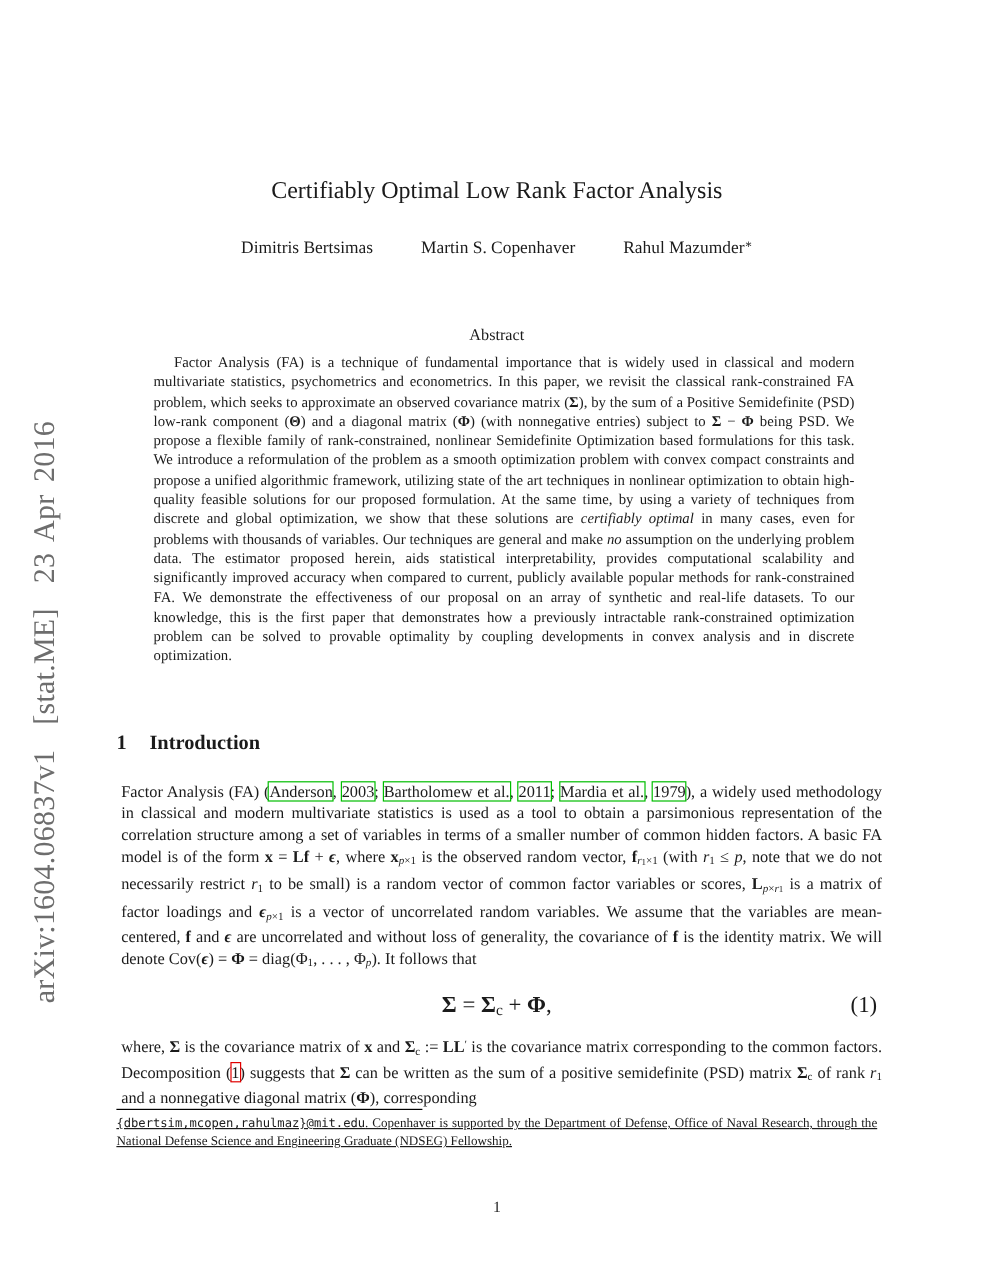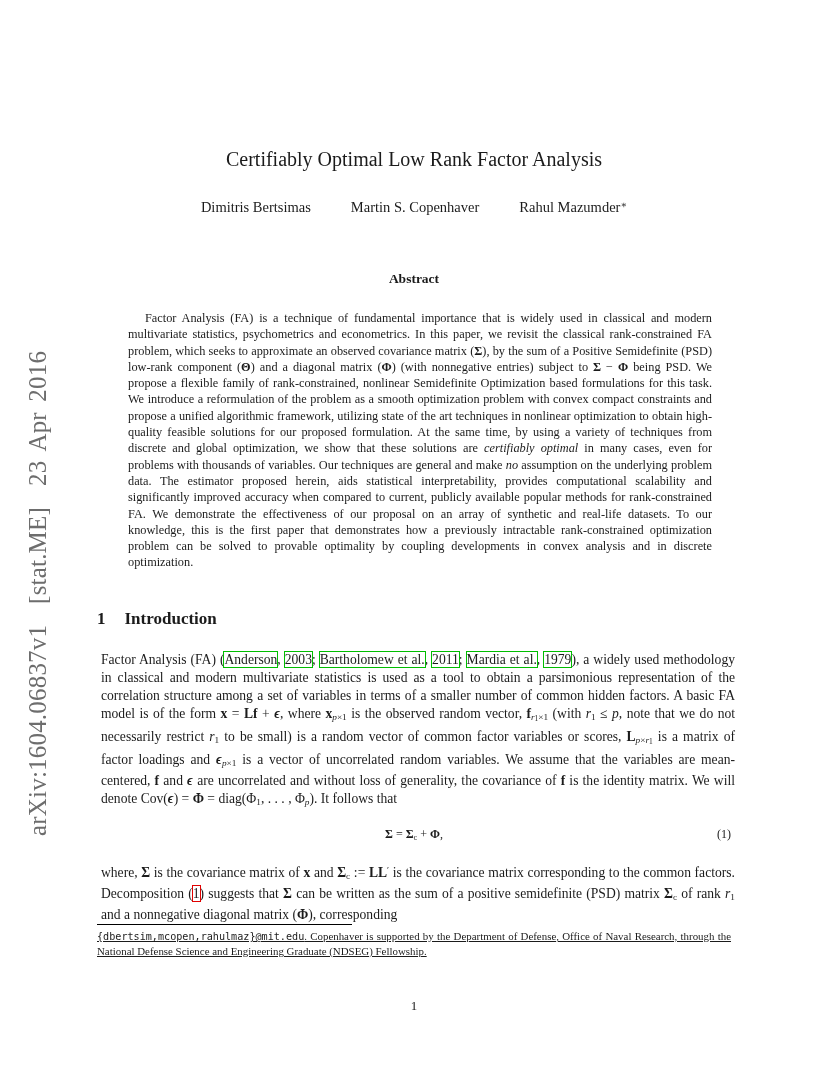--- a/index.html
+++ b/index.html
@@ -27,41 +27,41 @@
     position:absolute;top:148px;left:0;width:100%;
     text-align:center;font-size:20px;font-weight:normal;margin:0;
   }
   .authors{
     position:absolute;top:199px;left:0;width:100%;
     display:flex;justify-content:center;gap:40px;
     font-size:14.5px;
   }
   .abstract-heading{
     position:absolute;top:271px;left:0;width:100%;
-    text-align:center;font-weight:bold;font-size:13.5px;margin:0;
+    text-align:center;font-weight:normal;font-size:13.5px;margin:0;
   }
   .abstract-body{
-    position:absolute;top:310px;left:31px;width:584px;
+    position:absolute;top:294px;left:31px;width:584px;
     font-size:12.3px;line-height:16.3px;
     text-align:justify;text-indent:17px;margin:0;
   }
   .section-heading{
     position:absolute;top:609px;left:0;
     font-size:17px;font-weight:bold;margin:0;
   }
   .section-heading .sec-num{margin-right:19px;}
   .body-para{
     font-size:13.6px;line-height:18.1px;
     text-align:justify;margin:4px;width:634px;position:absolute;left:0;
   }
   .para-1{top:647px;}
   .para-2{top:857px;}
   .equation-row{
     position:absolute;top:827px;left:0;width:634px;
-    font-size:12px;
+    font-size:19px;
   }
   .eq-body{display:block;text-align:center;width:100%;}
   .eq-number{position:absolute;right:0;top:0;}
   .footnote-rule{
     position:absolute;top:924px;left:0;width:255px;height:0;
     border-top:1px solid #000000;
   }
   .footnote{
     position:absolute;top:929px;left:0;width:634px;
     font-size:10.9px;line-height:15.2px;margin:0;

